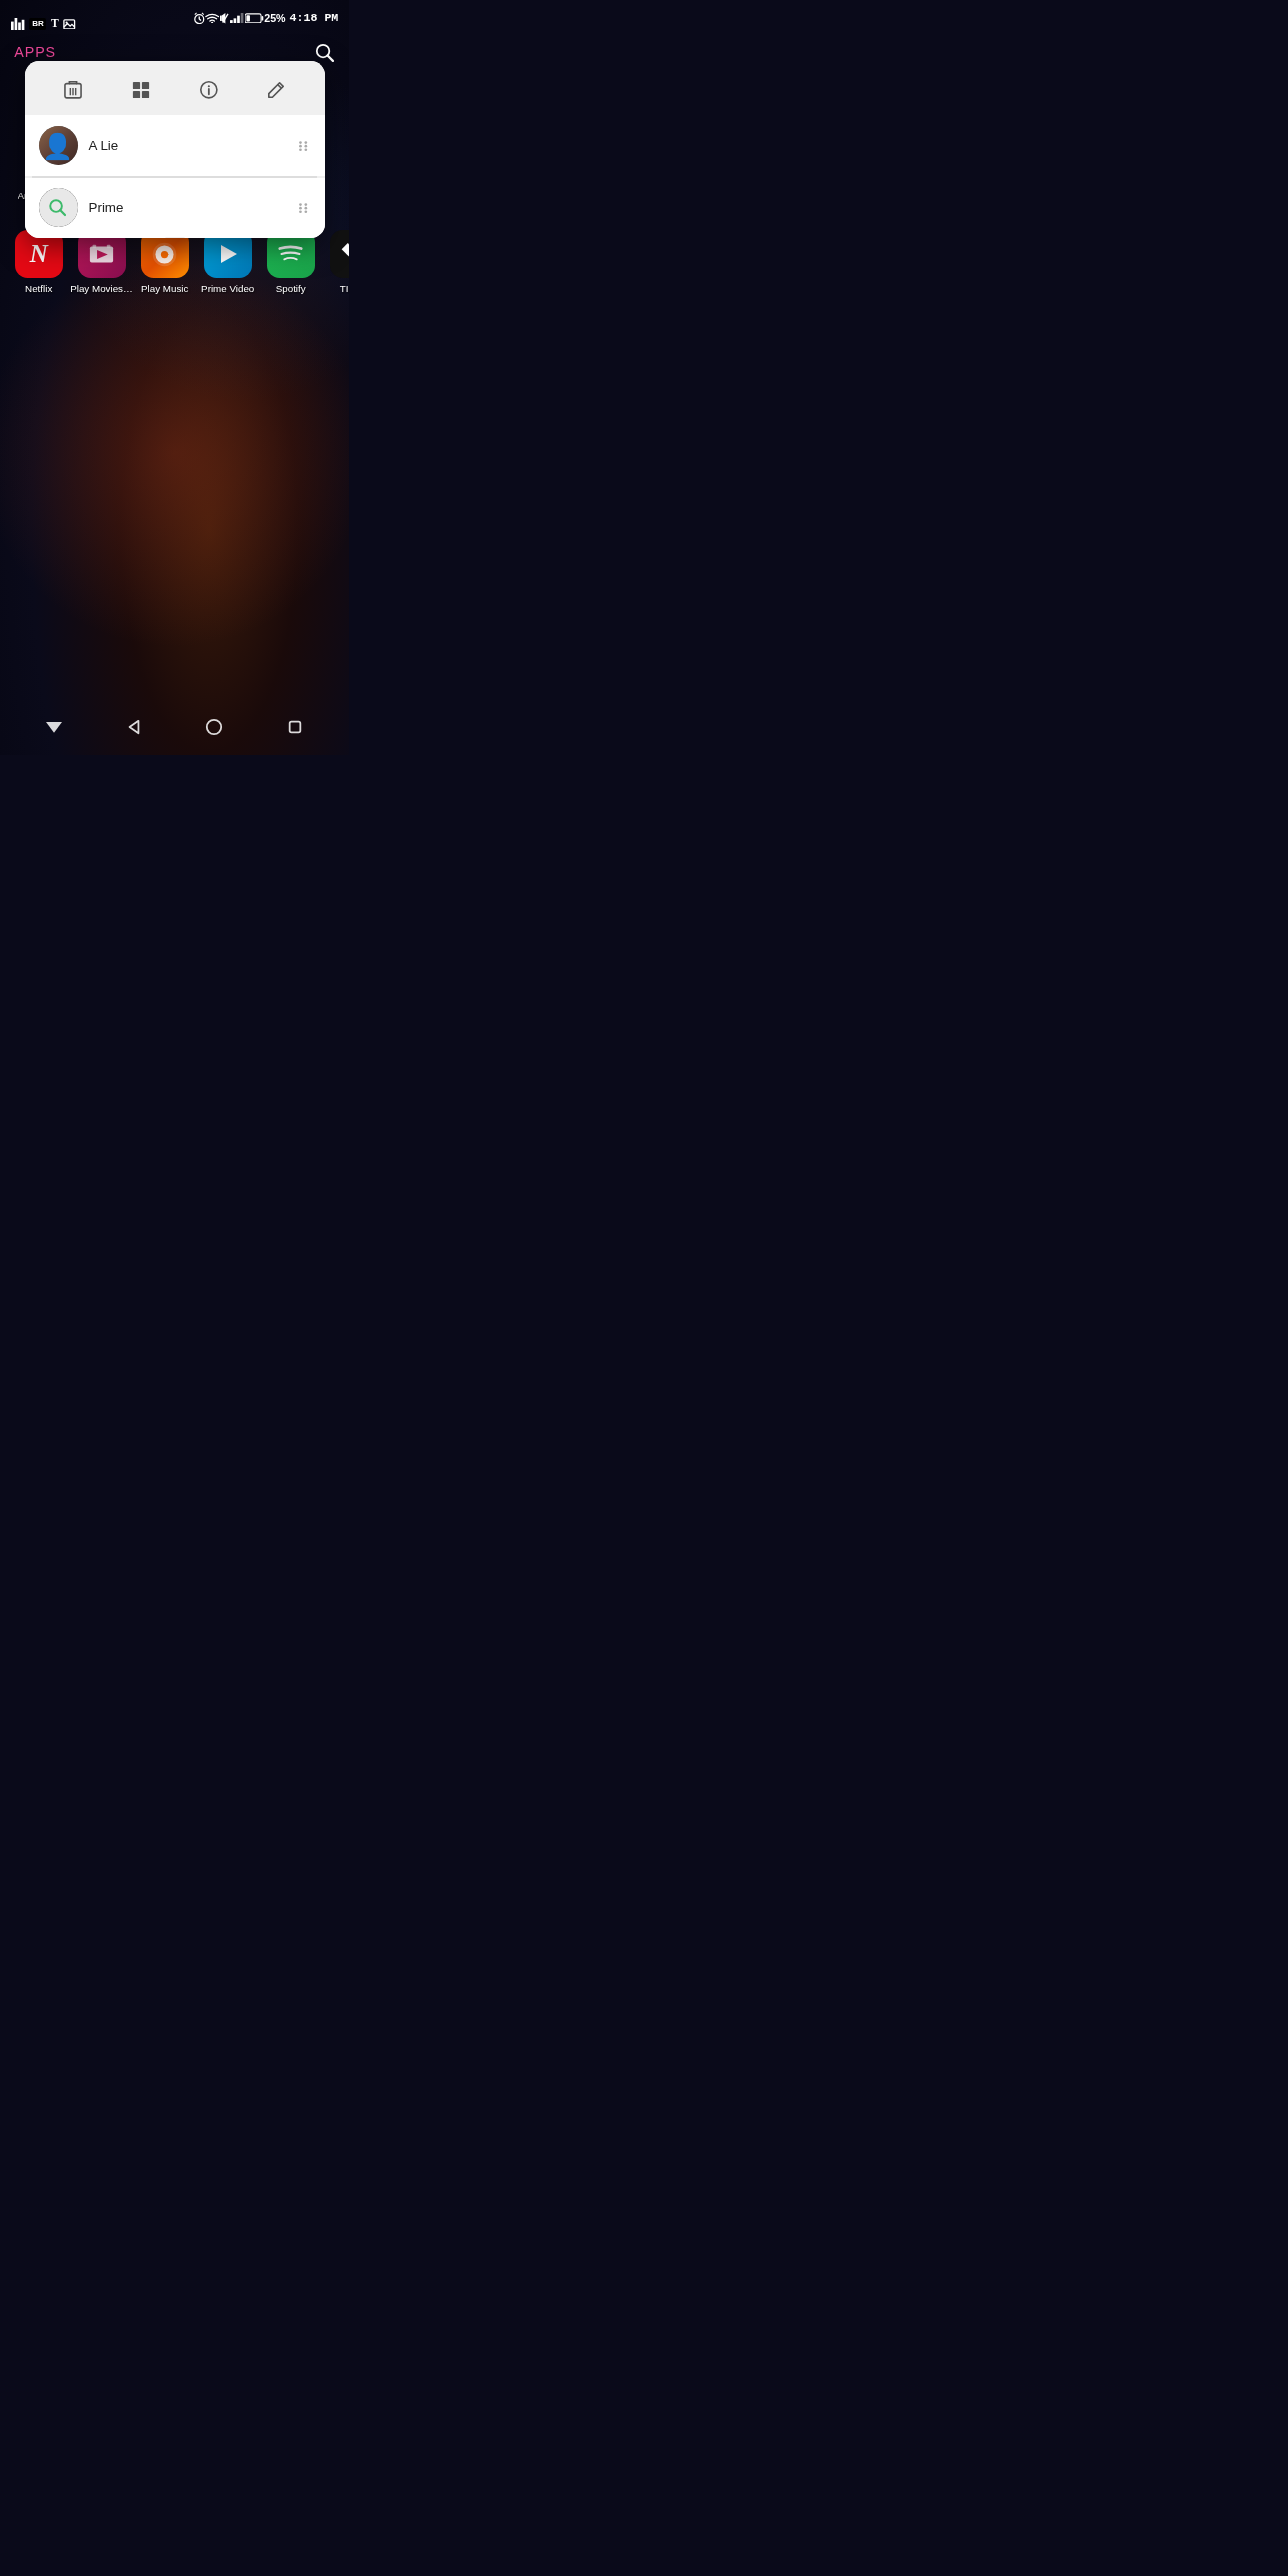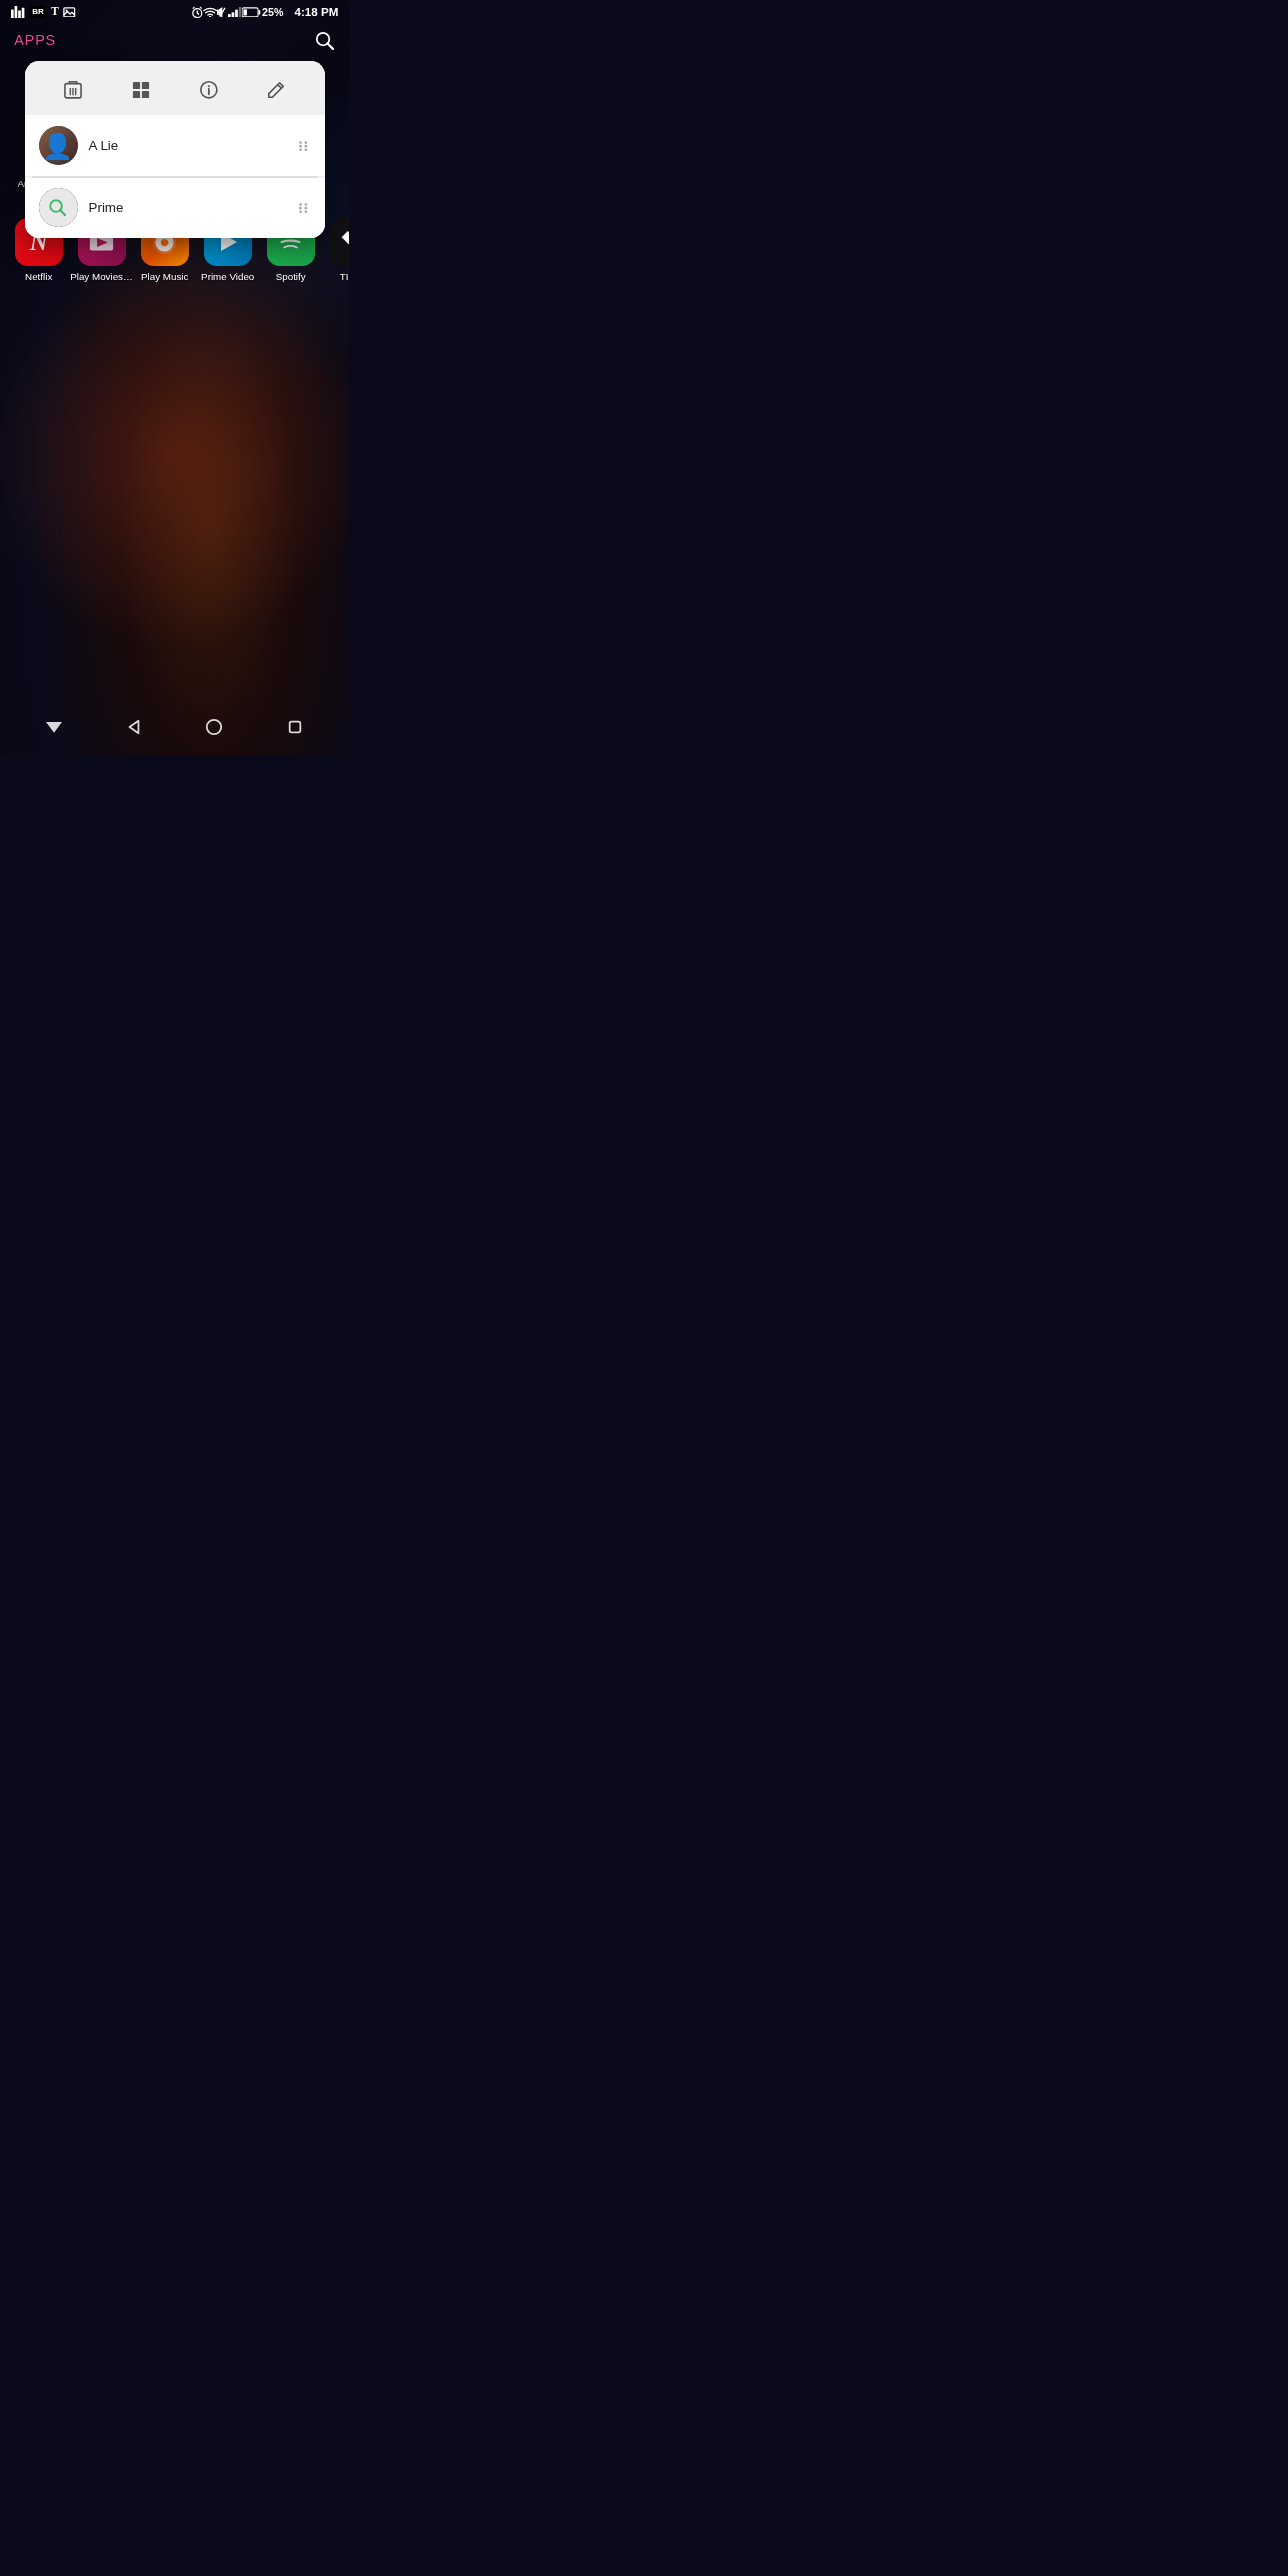--- a/index.html
+++ b/index.html
@@ -37,20 +37,21 @@
       justify-content: space-between;
       align-items: center;
       padding: 5.4px 10.7px 3.6px;
       background: transparent;
     }
 
     .status-left {
       display: flex;
       gap: 4.5px;
       align-items: center;
+      margin-top: 12px;
     }
 
     .status-right {
       display: flex;
       align-items: center;
       gap: 0;
       font-size: 10.7px;
       color: white;
       font-weight: 600;
     }
@@ -414,21 +415,21 @@
       <rect x="8" y="3" width="3" height="9" fill="white"></rect>
       <rect x="12" y="0" width="3" height="12" fill="white" opacity="0.4"></rect>
     </svg>
 
     <svg width="19.7" height="10.7" viewBox="0 0 22 12" fill="none">
       <rect x="0" y="1" width="18" height="10" rx="2" stroke="white" stroke-width="1.2"></rect>
       <rect x="18.5" y="3.5" width="2" height="5" rx="1" fill="white"></rect>
       <rect x="1.5" y="2.5" width="4" height="7" rx="1" fill="white"></rect>
     </svg>
     <span style="font-size:10.7px;font-weight:600;color:white;">25%</span>
-    <span style="font-size:11.6px;font-weight:600;color:white;margin-left:11px;">4:18 PM</span>
+    <span style="font-size:11.6px;font-weight:600;color:white;margin-left:4px;font-family:Liberation Mono, monospace;">4:18 PM</span>
   </div>
 </div>
 
 <div class="header">
   <span class="header-title">APPS</span>
   <div class="search-icon-btn">
     <svg width="19.7" height="19.7" viewBox="0 0 22 22" fill="none">
       <circle cx="9" cy="9" r="7" stroke="white" stroke-width="2"></circle>
       <line x1="14" y1="14" x2="20" y2="20" stroke="white" stroke-width="2.5" stroke-linecap="round"></line>
     </svg>

